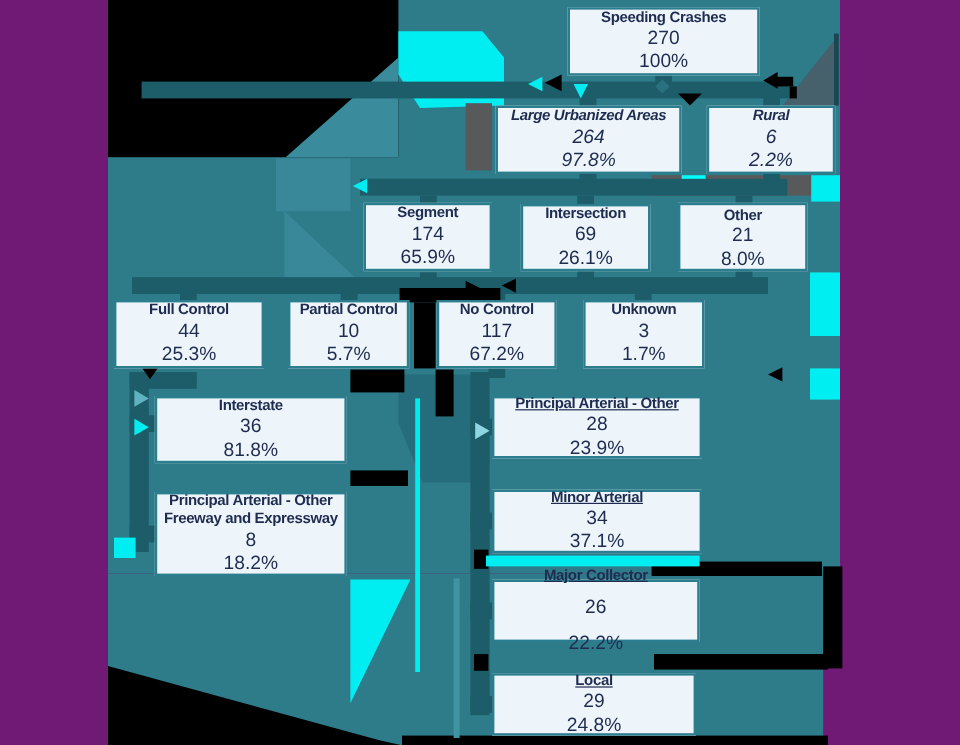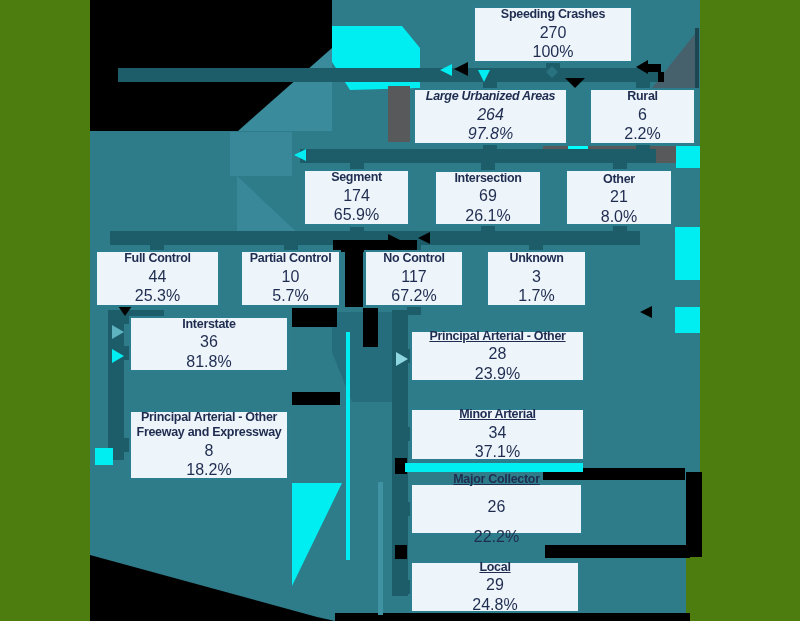--- a/index.html
+++ b/index.html
@@ -1,17 +1,17 @@
 <!DOCTYPE html>
 <html><head>
 <meta charset="utf-8">
 <style>
   html,body{margin:0;padding:0;background:#ffffff;}
   .stage{
-    position:relative;width:800px;height:621px;background:#4d7c0f;
+    position:relative;width:800px;height:621px;background:#701a75;
     overflow:hidden;font-family:"Liberation Sans",sans-serif;
   }
   .bg-svg{position:absolute;left:0;top:0;width:800px;height:621px;}
   #nodes-layer{position:absolute;left:0;top:0;width:800px;height:621px;}
   .node{
     position:absolute;box-sizing:border-box;
     background:#edf5fa;border:2px solid #2c7e8e;color:#1f2c50;
     display:flex;flex-direction:column;justify-content:center;align-items:center;
     text-align:center;line-height:1.22;padding:1px 3px;
   }
@@ -122,21 +122,21 @@
       <div class="node" style="left: 473px; top: 6px; width: 160px; height: 57px;">
         <div class="node-title">Speeding Crashes</div>
         <div class="node-value">270</div>
         <div class="node-pct">100%</div>
       </div>
       <div class="node" style="left: 413px; top: 88px; width: 155px; height: 57px; font-style: italic;">
         <div class="node-title">Large Urbanized Areas</div>
         <div class="node-value">264</div>
         <div class="node-pct">97.8%</div>
       </div>
-      <div class="node" style="left: 589px; top: 88px; width: 107px; height: 57px;">
+      <div class="node" style="left: 589px; top: 88px; width: 107px; height: 57px; font-style: italic;">
         <div class="node-title">Rural</div>
         <div class="node-value">6</div>
         <div class="node-pct">2.2%</div>
       </div>
       <div class="node" style="left: 303px; top: 169px; width: 107px; height: 57px;">
         <div class="node-title">Segment</div>
         <div class="node-value">174</div>
         <div class="node-pct">65.9%</div>
       </div>
       <div class="node" style="left: 434px; top: 170px; width: 108px; height: 56px;">
@@ -162,21 +162,21 @@
       <div class="node" style="left: 364px; top: 250px; width: 100px; height: 57px;">
         <div class="node-title">No Control</div>
         <div class="node-value">117</div>
         <div class="node-pct">67.2%</div>
       </div>
       <div class="node" style="left: 486px; top: 250px; width: 101px; height: 57px;">
         <div class="node-title">Unknown</div>
         <div class="node-value">3</div>
         <div class="node-pct">1.7%</div>
       </div>
-      <div class="node" style="left: 129px; top: 316px; width: 160px; height: 56px;">
+      <div class="node" style="left: 129px; top: 330px; width: 160px; height: 56px;">
         <div class="node-title">Interstate</div>
         <div class="node-value">36</div>
         <div class="node-pct">81.8%</div>
       </div>
       <div class="node" style="left: 129px; top: 410px; width: 160px; height: 70px;">
         <div class="node-title">
           <span class="tl">Principal Arterial - Other</span>
           <span class="tl">Freeway and Expressway</span>
         </div>
         <div class="node-value">8</div>

